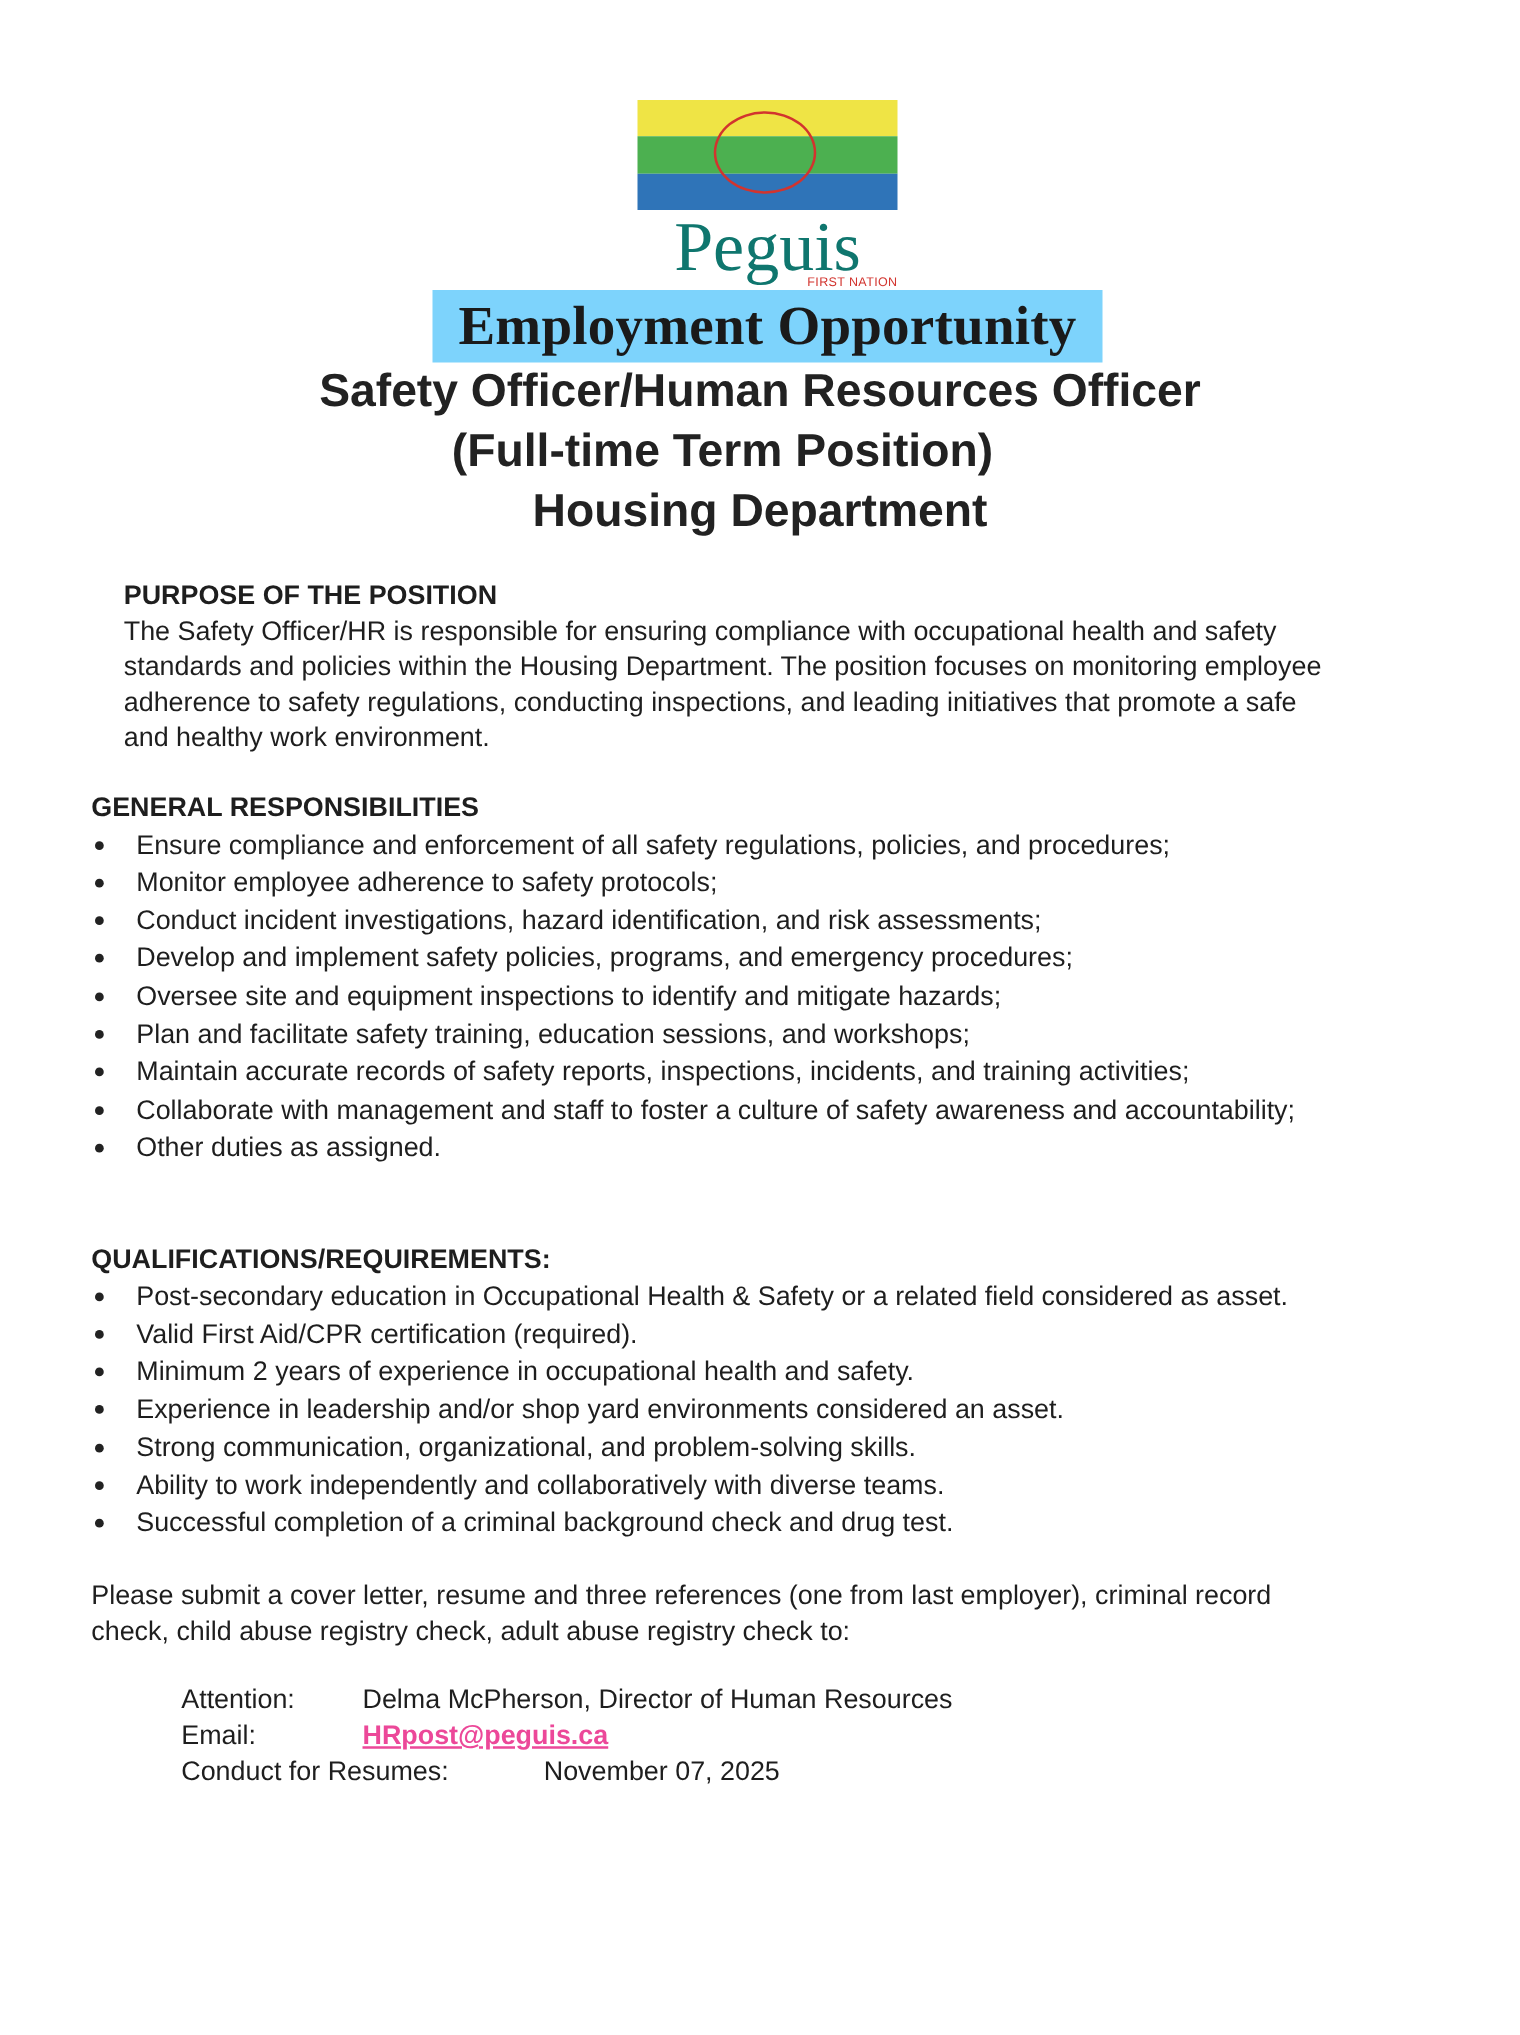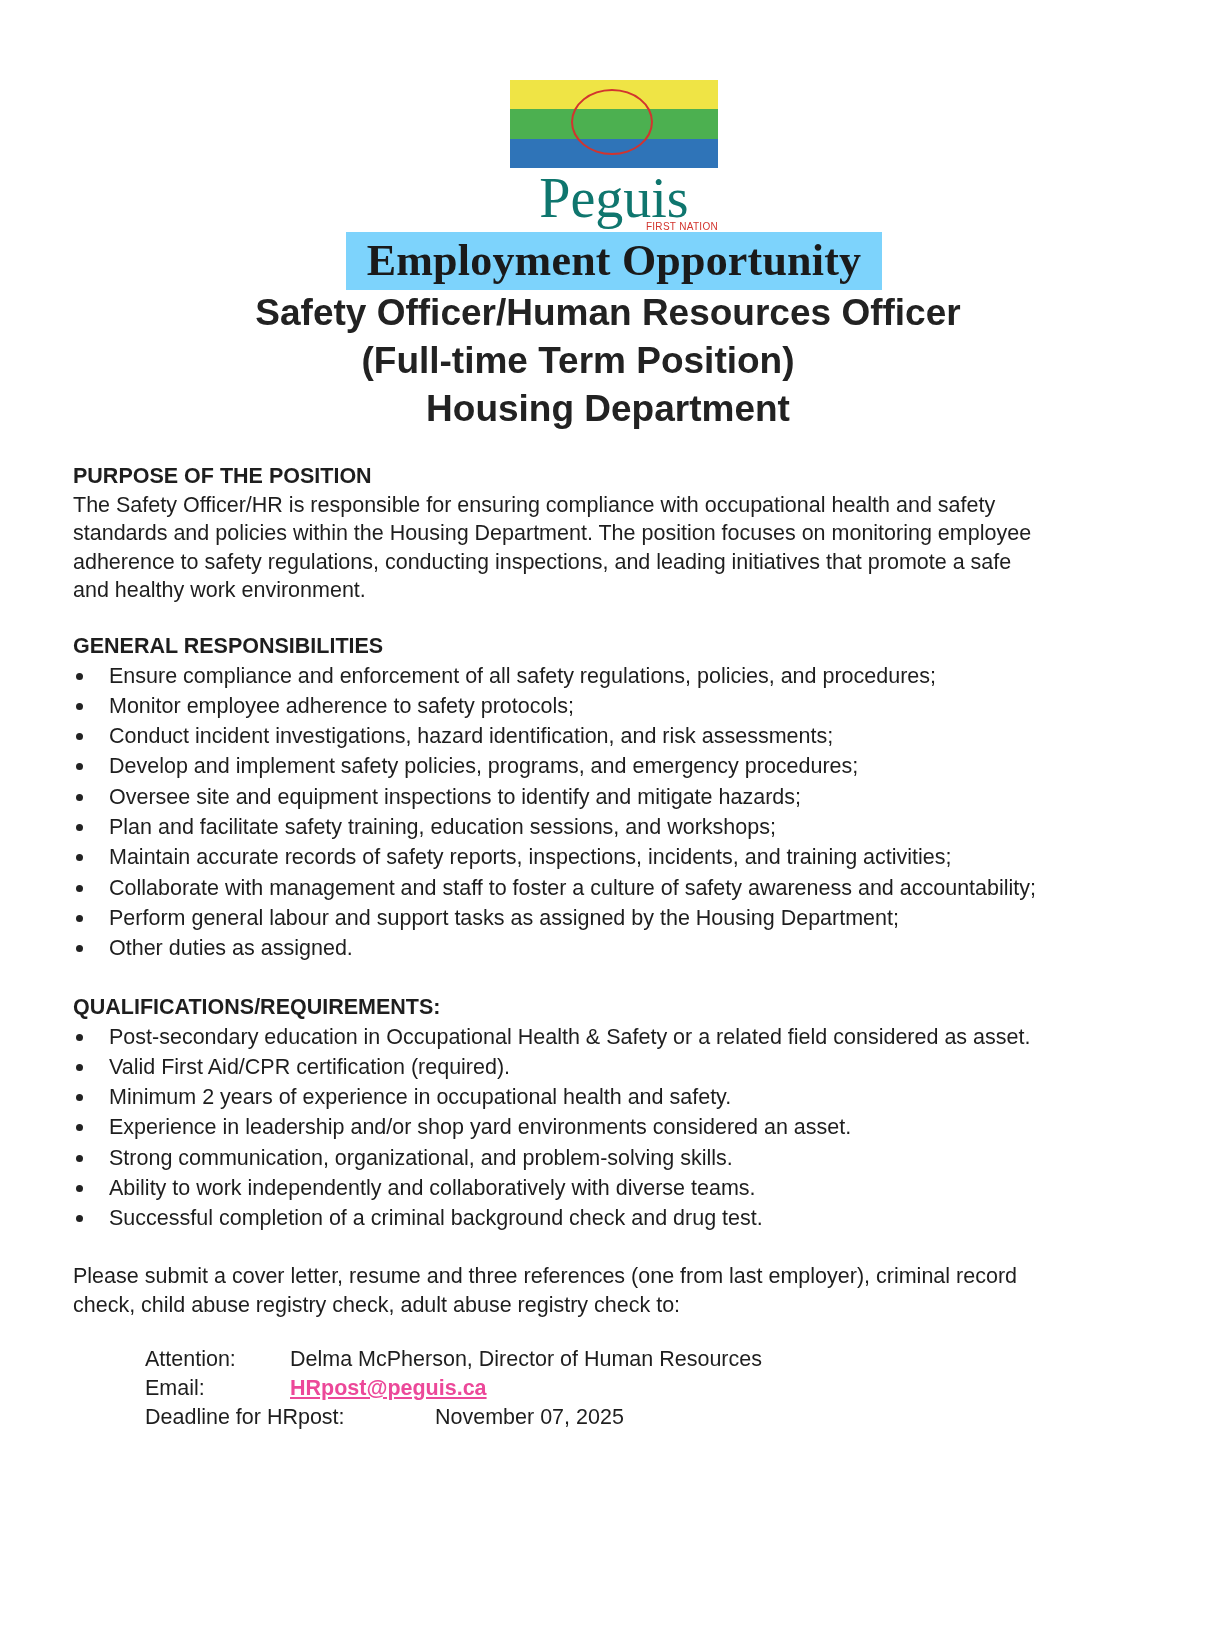--- a/index.html
+++ b/index.html
@@ -44,21 +44,21 @@
   .t3 { top: 388px; left: 0; }
 
   .section { position: absolute; left: 73px; width: 1080px; font-size: 21.5px; line-height: 28.5px; }
   .heading { font-weight: bold; font-size: 21.5px; }
   .para { margin: 0; }
   ul.bul { list-style: none; margin: 0; padding: 0; }
   ul.bul li { position: relative; padding-left: 36px; white-space: nowrap; line-height: 30.3px; }
   ul.bul li .dot {
     position: absolute; left: 3px; top: 12px; width: 7px; height: 7px; border-radius: 50%; background: #222;
   }
-  .purpose { top: 462px; }
+  .purpose { top: 462px; margin-left: 26px; }
   .resp { top: 632px; }
   .qual { top: 993px; }
   .submit { top: 1262px; }
   .contact { position: absolute; left: 145px; top: 1345px; font-size: 21.5px; line-height: 29px; }
   .contact .row { display: flex; white-space: nowrap; }
   .contact .lbl { width: 145px; }
   .contact .lbl.wide { width: 290px; }
   .contact a { color: #ec4899; font-weight: bold; text-decoration: underline; }
 </style>
 </head>
@@ -95,21 +95,20 @@
   <div class="heading">GENERAL RESPONSIBILITIES</div>
   <ul class="bul">
     <li><span class="dot"></span><span>Ensure compliance and enforcement of all safety regulations, policies, and procedures;</span></li>
     <li><span class="dot"></span><span>Monitor employee adherence to safety protocols;</span></li>
     <li><span class="dot"></span><span>Conduct incident investigations, hazard identification, and risk assessments;</span></li>
     <li><span class="dot"></span><span>Develop and implement safety policies, programs, and emergency procedures;</span></li>
     <li><span class="dot"></span><span>Oversee site and equipment inspections to identify and mitigate hazards;</span></li>
     <li><span class="dot"></span><span>Plan and facilitate safety training, education sessions, and workshops;</span></li>
     <li><span class="dot"></span><span>Maintain accurate records of safety reports, inspections, incidents, and training activities;</span></li>
     <li><span class="dot"></span><span>Collaborate with management and staff to foster a culture of safety awareness and accountability;</span></li>
-    <li><span class="dot"></span><span>Perform general labour and support tasks as assigned by the Housing Department;</span></li>
     <li><span class="dot"></span><span>Other duties as assigned.</span></li>
   </ul>
 </div>
 
 <div class="section qual">
   <div class="heading">QUALIFICATIONS/REQUIREMENTS:</div>
   <ul class="bul">
     <li><span class="dot"></span><span>Post-secondary education in Occupational Health &amp; Safety or a related field considered as asset.</span></li>
     <li><span class="dot"></span><span>Valid First Aid/CPR certification (required).</span></li>
     <li><span class="dot"></span><span>Minimum 2 years of experience in occupational health and safety.</span></li>
@@ -128,16 +127,16 @@
 <div class="contact">
   <div class="row">
     <span class="lbl">Attention:</span>
     <span>Delma McPherson, Director of Human Resources</span>
   </div>
   <div class="row">
     <span class="lbl">Email:</span>
     <a>HRpost@peguis.ca</a>
   </div>
   <div class="row">
-    <span class="lbl wide">Deadline for HRpost:</span>
+    <span class="lbl wide">Conduct for Resumes:</span>
     <span>November 07, 2025</span>
   </div>
 </div>
 
 </body></html>

